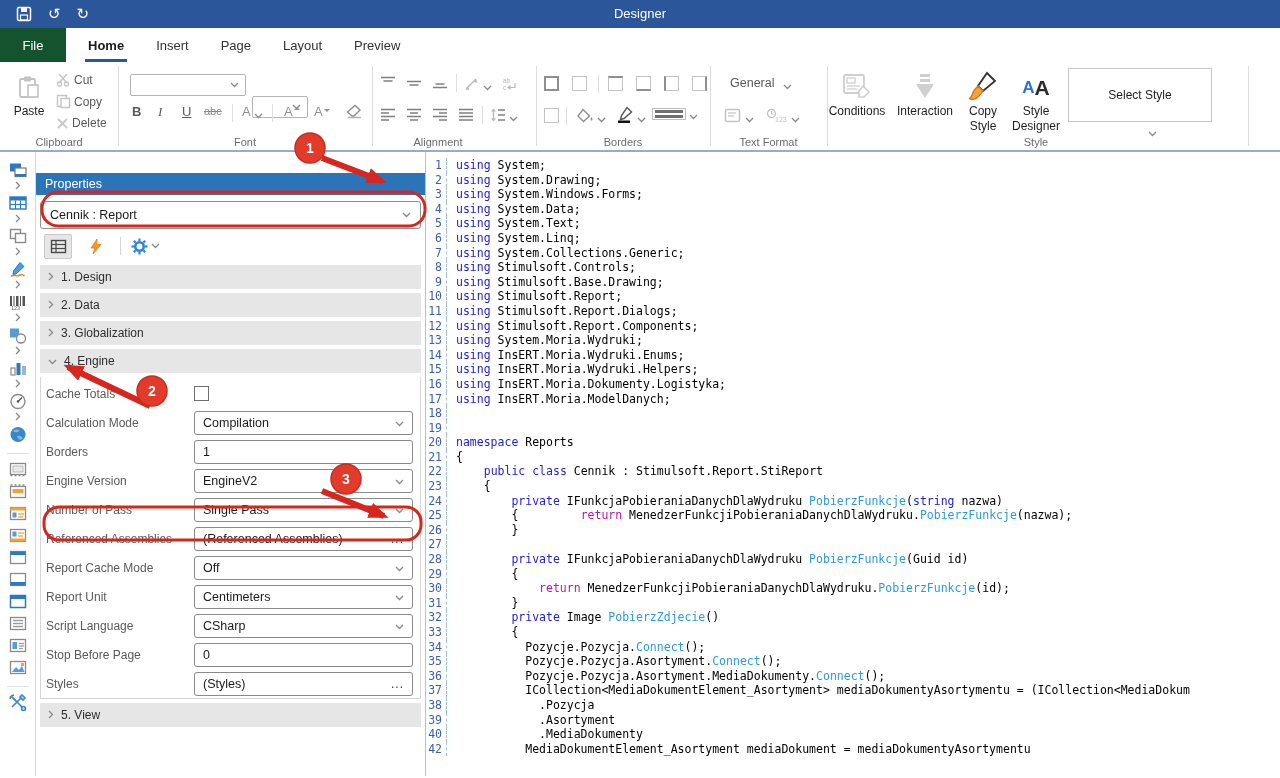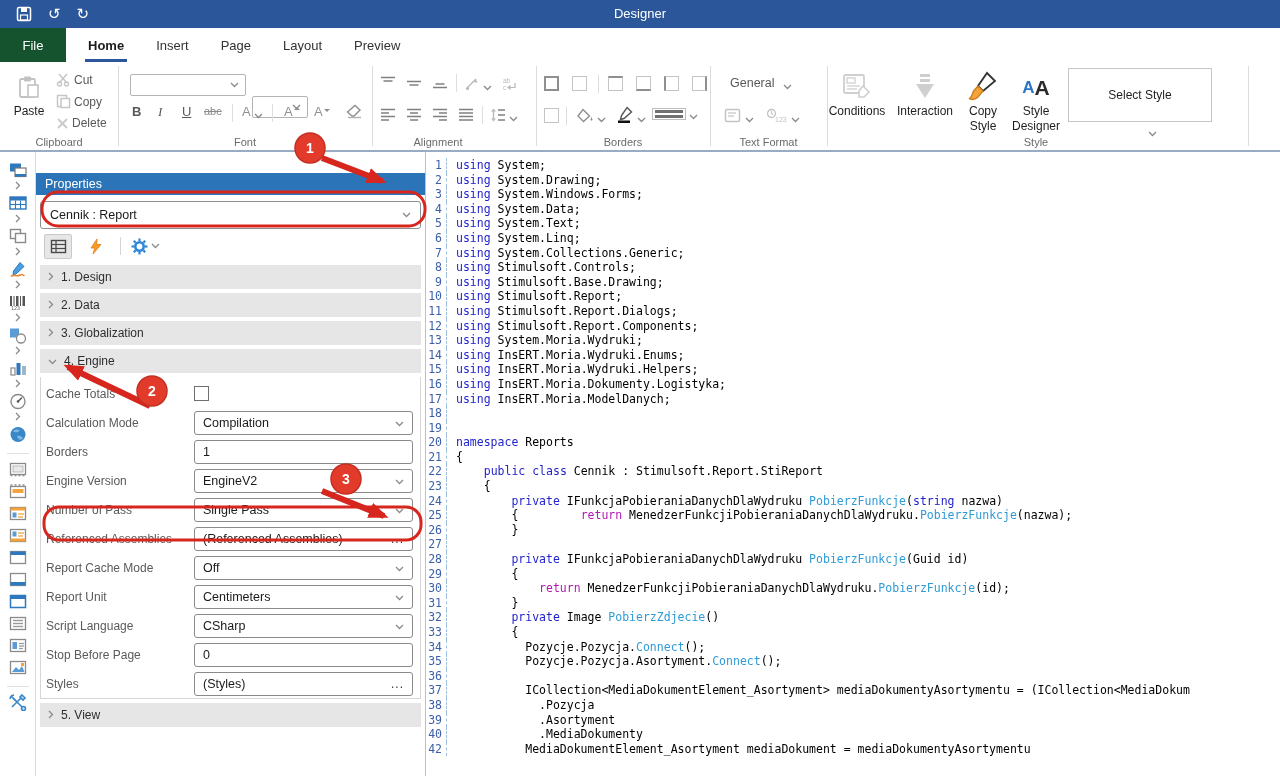--- a/index.html
+++ b/index.html
@@ -914,21 +914,21 @@
         <div class="cl"><span class="ln">26</span><span class="ct"><span class="p">        }</span></span></div>
         <div class="cl"><span class="ln">27</span><span class="ct"></span></div>
         <div class="cl"><span class="ln">28</span><span class="ct"><span class="p">        </span><span class="k">private</span><span class="p"> IFunkcjaPobieraniaDanychDlaWydruku </span><span class="f">PobierzFunkcje</span><span class="p">(Guid id)</span></span></div>
         <div class="cl"><span class="ln">29</span><span class="ct"><span class="p">        {</span></span></div>
         <div class="cl"><span class="ln">30</span><span class="ct"><span class="p">            </span><span class="m">return</span><span class="p"> MenedzerFunkcjiPobieraniaDanychDlaWydruku.</span><span class="f">PobierzFunkcje</span><span class="p">(id);</span></span></div>
         <div class="cl"><span class="ln">31</span><span class="ct"><span class="p">        }</span></span></div>
         <div class="cl"><span class="ln">32</span><span class="ct"><span class="p">        </span><span class="k">private</span><span class="p"> Image </span><span class="f">PobierzZdjecie</span><span class="p">()</span></span></div>
         <div class="cl"><span class="ln">33</span><span class="ct"><span class="p">        {</span></span></div>
         <div class="cl"><span class="ln">34</span><span class="ct"><span class="p">          Pozycje.Pozycja.</span><span class="f">Connect</span><span class="p">();</span></span></div>
         <div class="cl"><span class="ln">35</span><span class="ct"><span class="p">          Pozycje.Pozycja.Asortyment.</span><span class="f">Connect</span><span class="p">();</span></span></div>
-        <div class="cl"><span class="ln">36</span></div>
+        <div class="cl"><span class="ln">36</span><span class="ct"><span class="p">          Pozycje.Pozycja.Asortyment.MediaDokumenty.</span><span class="f">Connect</span><span class="p">();</span></span></div>
         <div class="cl"><span class="ln">37</span><span class="ct"><span class="p">          ICollection&lt;MediaDokumentElement_Asortyment&gt; mediaDokumentyAsortymentu = (ICollection&lt;MediaDokum</span></span></div>
         <div class="cl"><span class="ln">38</span><span class="ct"><span class="p">            .Pozycja</span></span></div>
         <div class="cl"><span class="ln">39</span><span class="ct"><span class="p">            .Asortyment</span></span></div>
         <div class="cl"><span class="ln">40</span><span class="ct"><span class="p">            .MediaDokumenty</span></span></div>
         <div class="cl"><span class="ln">42</span><span class="ct"><span class="p">          MediaDokumentElement_Asortyment mediaDokument = mediaDokumentyAsortymentu</span></span></div>
       </div>
   </div>
 </div>
 
 <svg class="overlay" viewBox="0 0 1280 778">

